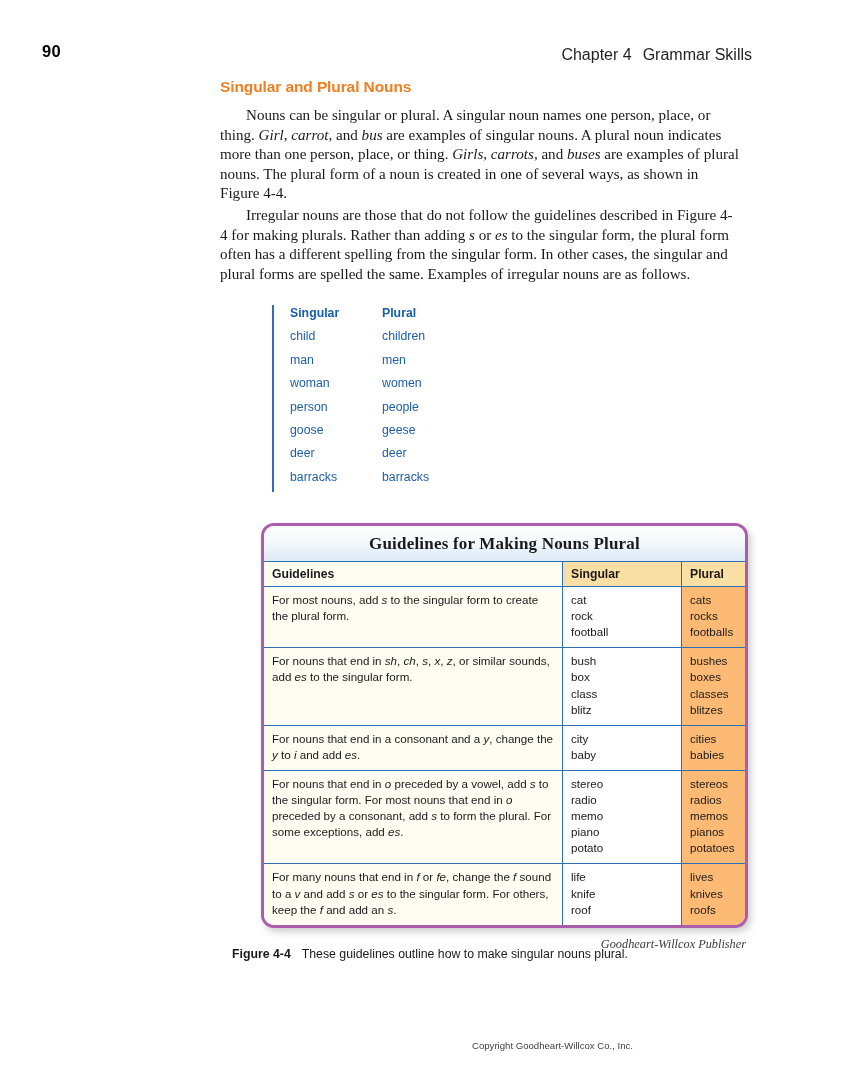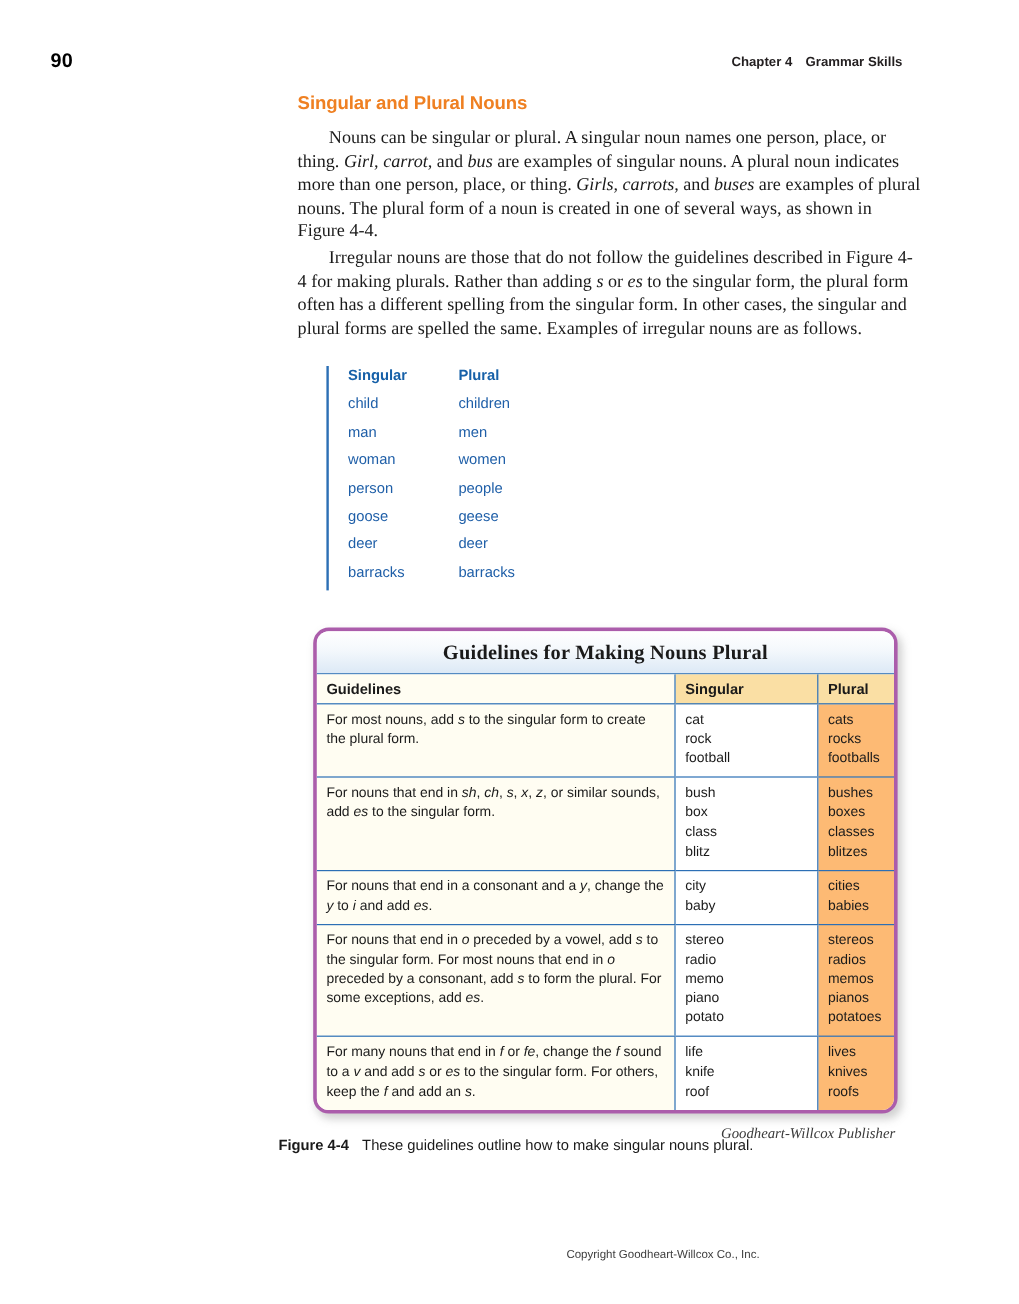--- a/index.html
+++ b/index.html
@@ -29,34 +29,33 @@
     font-weight: bold;
     font-size: 16.5px;
     color: #000000;
     letter-spacing: 0.2px;
   }
   .running-head {
     position: absolute;
     right: 97px;
     top: 46px;
     font-family: "Liberation Sans", sans-serif;
-    font-size: 11px;
+    font-size: 16px;
     color: #231f20;
     white-space: nowrap;
-    font-weight: bold;
   }
   .running-head .rh-gap {
     display: inline-block;
     width: 11px;
   }
 
   
   .column {
     position: absolute;
-    left: 248px;
+    left: 220px;
     top: 78px;
     width: 520px;
   }
 
   h2.section-title {
     margin: 0 0 10px 0;
     font-family: "Liberation Sans", sans-serif;
     font-size: 15.5px;
     font-weight: bold;
     color: #ef8022;

